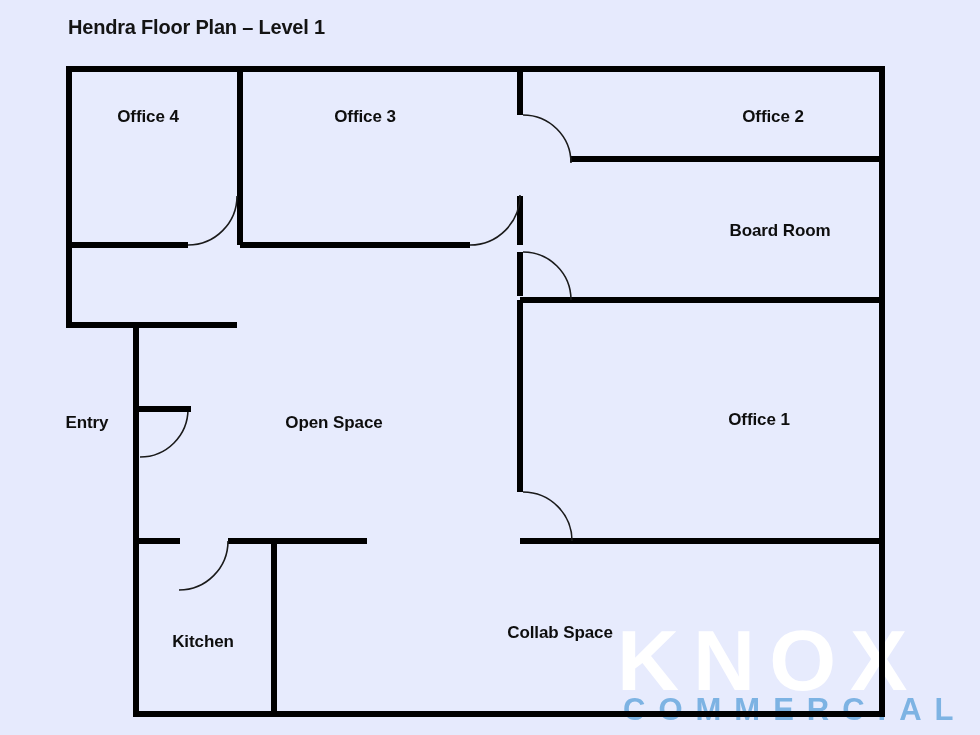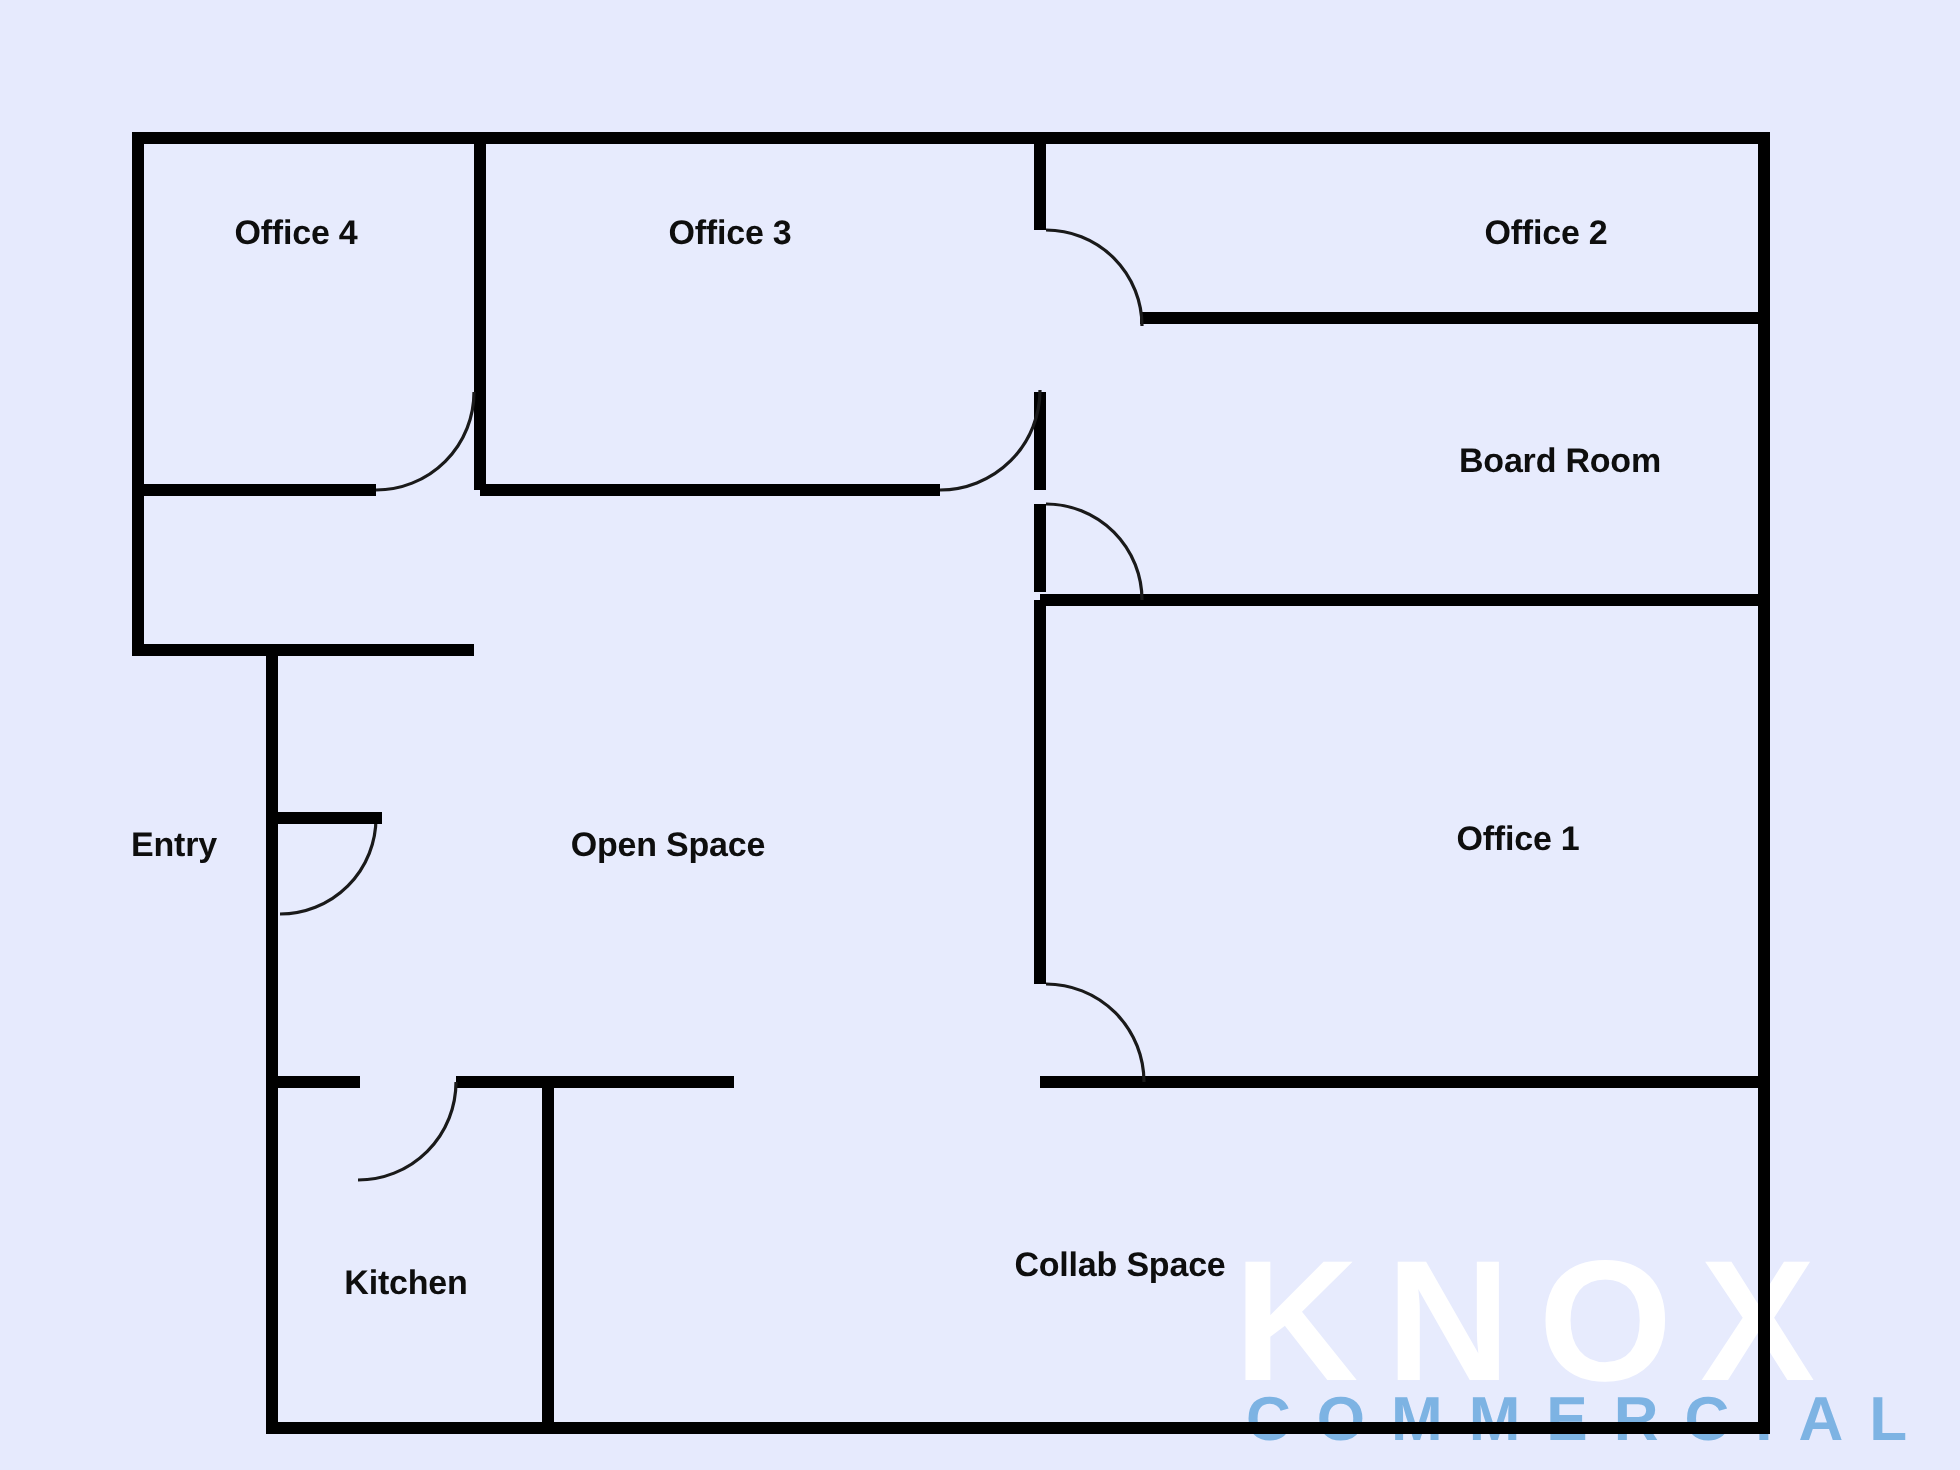--- a/index.html
+++ b/index.html
@@ -68,20 +68,21 @@
     font-weight: bold;
     fill: #7db3e3;
     letter-spacing: 13px;
   }
 </style>
 </head>
 <body>
 
 <div id="plan-root">
 
+  <div id="plan-title">Hendra Floor Plan – Level 1</div>
 
   <svg id="floorplan-svg" viewBox="0 0 980 735">
 
     <g>
       <path d="M66,66 L885,66 L885,717 L133,717 L133,325 L66,325 Z" fill="#e7ebfd" stroke="none"></path>
     </g>
 
     <g>
       <text class="wm-knox" x="617" y="690">KNOX</text>
       <text class="wm-commercial" x="623" y="720">COMMERCIAL</text>

